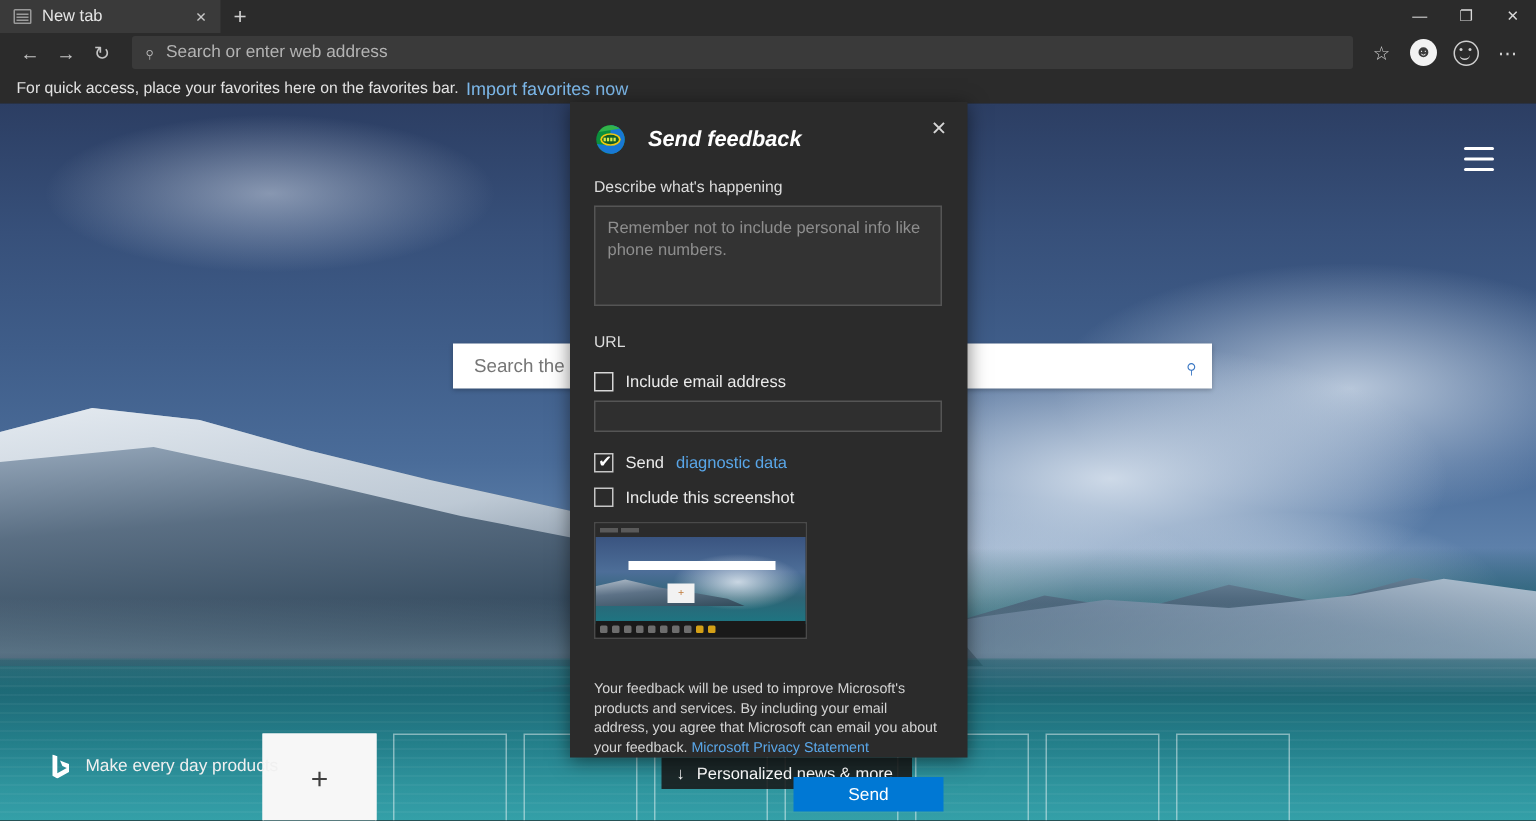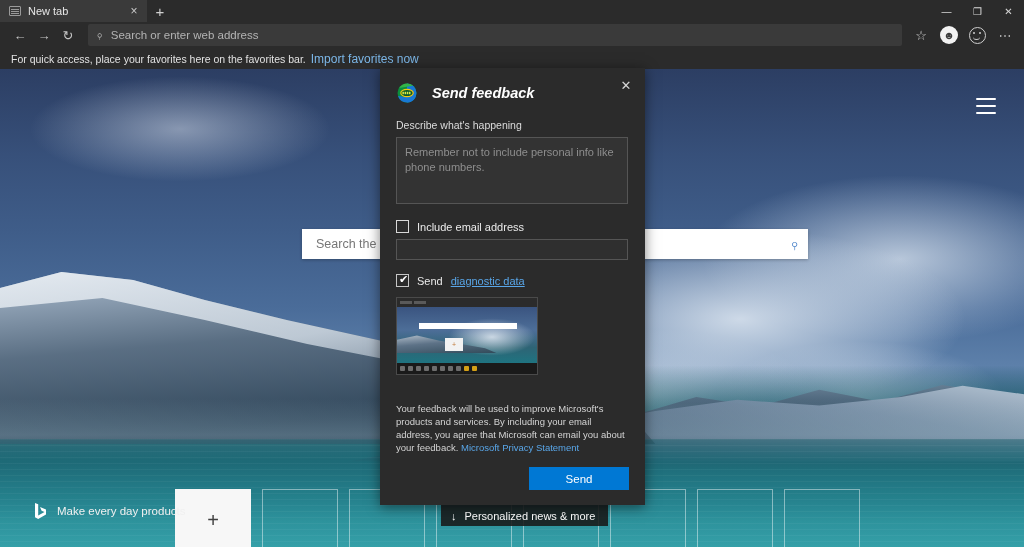--- a/index.html
+++ b/index.html
@@ -234,21 +234,21 @@
   .chk {
     width: 13px; height: 13px; flex: none; border: 1px solid #d8d8d8;
     background: transparent; position: relative; cursor: pointer;
   }
   .chk.filled { background: #2b2b2b; border-color: #c6c6c6; }
   .chk.checked::after {
     content: "\2714"; position: absolute; left: 0; top: -2px;
     width: 13px; text-align: center; font-size: 11px; color: #ffffff;
   }
   .chk-label { font-size: 11px; color: #eaeaea; }
-  .chk-link { color: #59a6e8; cursor: pointer; text-decoration: underline; }
+  .chk-link { color: #59a6e8; cursor: pointer; }
 
   
   .thumb {
     margin-top: 10px; width: 142px; height: 78px; position: relative;
     overflow: hidden; border: 1px solid #4a4a4a; background: #1e1e1e;
   }
   .thumb-chrome {
     position: absolute; left: 0; top: 0; width: 142px; height: 9px; background: #2b2b2b;
     display: flex; align-items: center; padding-left: 3px; gap: 2px;
   }
@@ -404,33 +404,38 @@
             <rect x="13.0" y="9.8" width="1.5" height="2.4"></rect>
           </g>
         </svg>
       </span>
       <span class="dlg-title">Send feedback</span>
     </div>
 
     <div class="dlg-label">Describe what's happening</div>
     <textarea class="dlg-textarea" placeholder="Remember not to include personal info like phone numbers." style=""></textarea>
 
+    <div class="dlg-label">URL</div>
 
     <div class="chk-row">
       <span class="chk"></span>
       <span class="chk-label">Include email address</span>
     </div>
     <input class="dlg-input empty" type="text" placeholder="" style="">
 
     <div class="chk-row">
       <span class="chk filled checked"></span>
       <span class="chk-label">Send</span>
       <span class="chk-link">diagnostic data</span>
     </div>
 
+    <div class="chk-row" style="margin-top:10px">
+      <span class="chk filled"></span>
+      <span class="chk-label">Include this screenshot</span>
+    </div>
 
     <div class="thumb">
       <div class="thumb-chrome">
           <i></i>
           <i></i>
         </div>
       <div class="thumb-body">
         <div class="thumb-mtn"></div>
         <div class="thumb-search"></div>
         <div class="thumb-tile">+</div>

